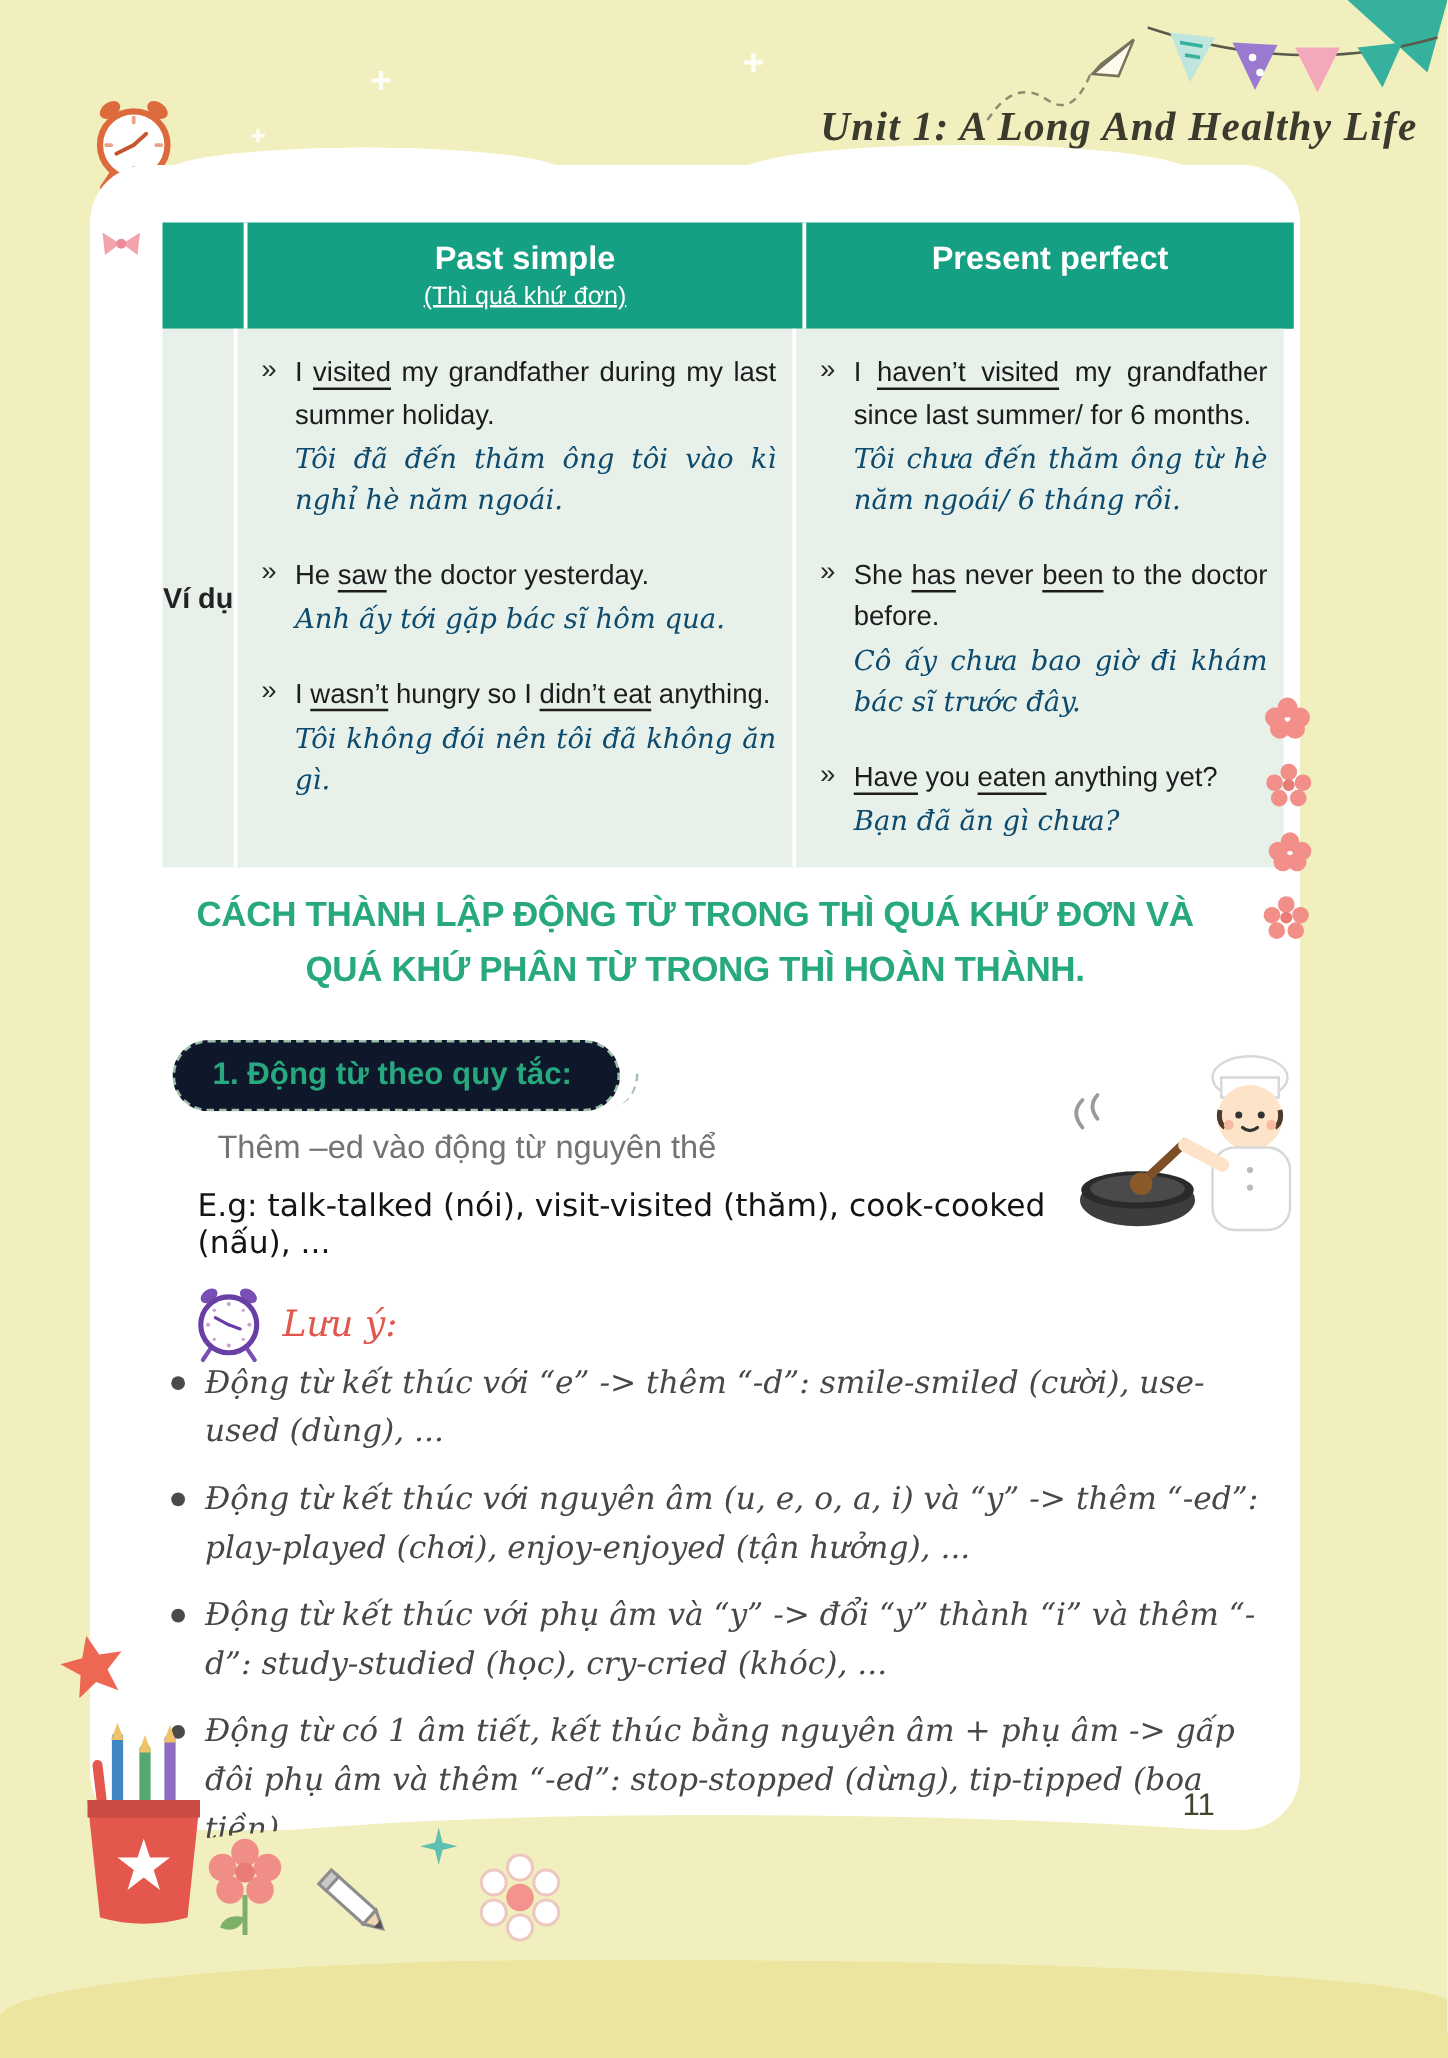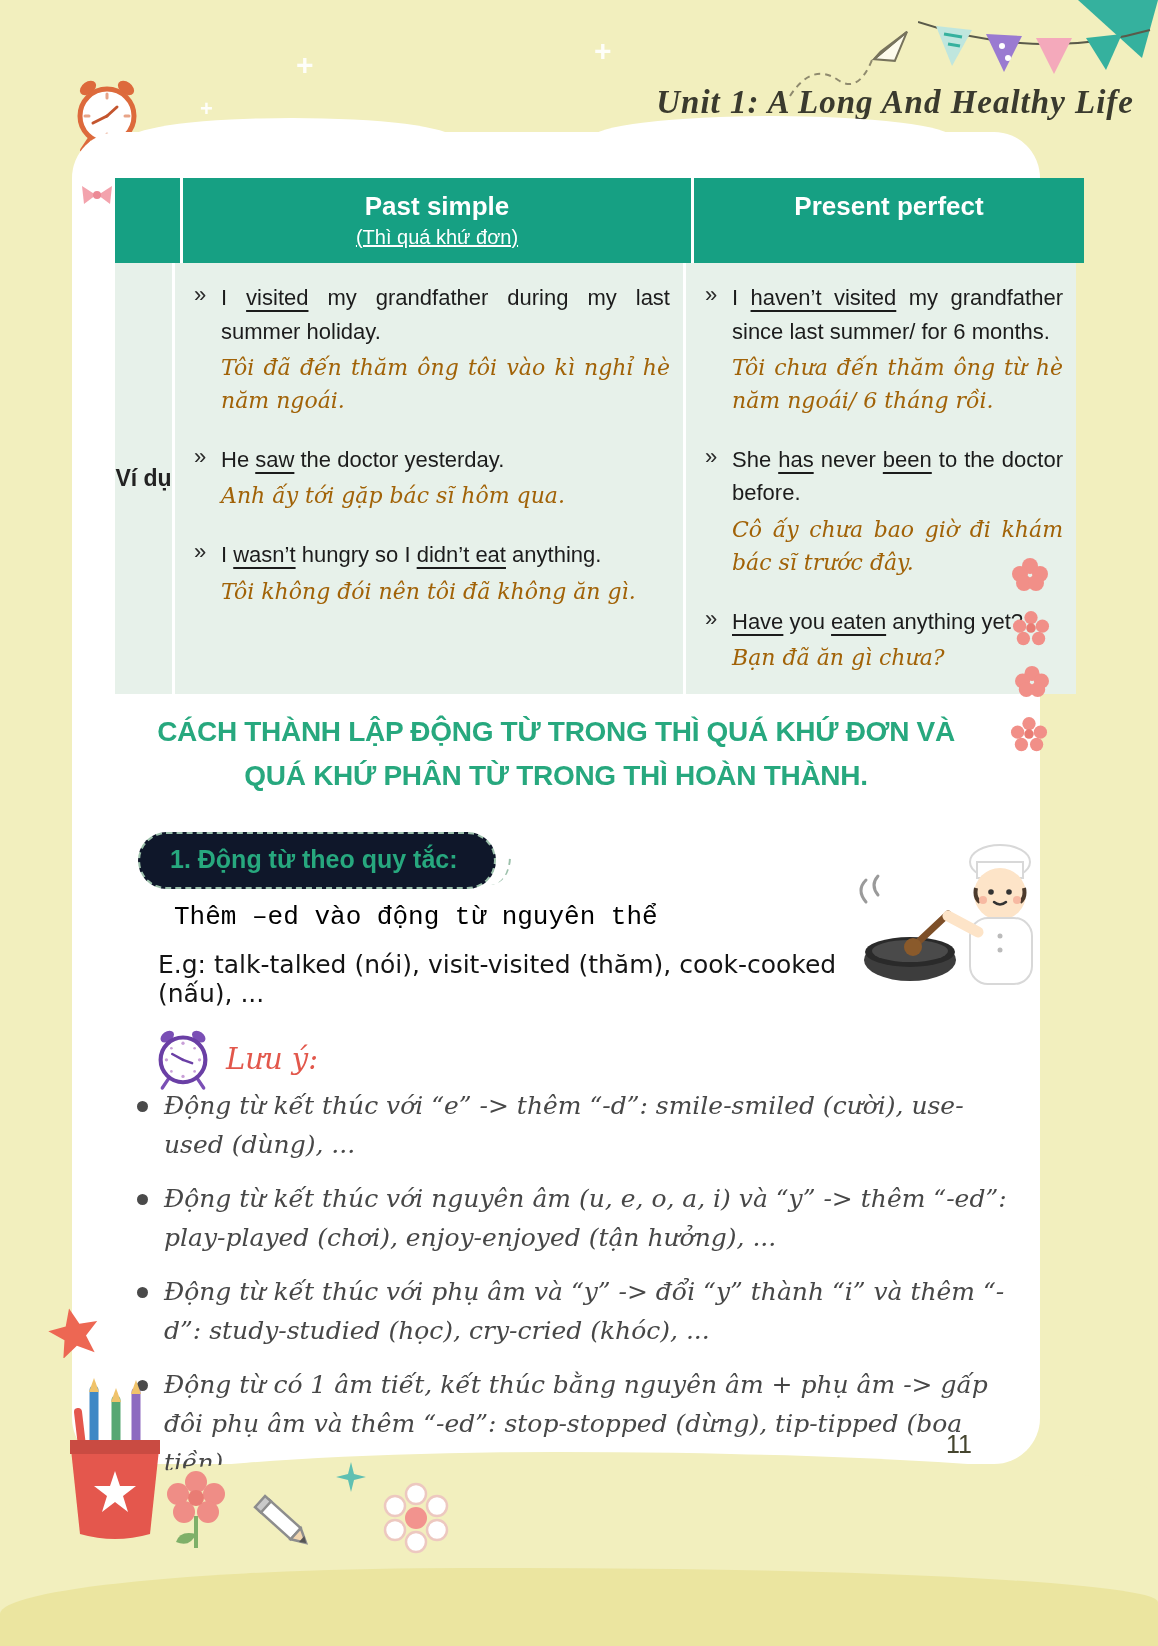--- a/index.html
+++ b/index.html
@@ -28,56 +28,56 @@
   .cloud-bump{position:absolute;background:#fff;border-radius:50%;}
   
   .gtable{position:absolute;left:43px;top:46px;width:875px;}
   .trow{display:flex;}
   .th{
     background:var(--table-header-green,#16a083);
     color:#fff;text-align:center;padding:11px 4px 13px;
   }
   .th .t1{font-size:26px;font-weight:bold;line-height:1.35;}
   .th .t2{font-size:20px;line-height:1.3;text-decoration:underline;}
-  .c1{width:57px;flex:none;}
-  .c2{width:511px;flex:none;box-sizing:border-box;}
+  .c1{width:57px;flex:none;margin-left:15px;}
+  .c2{width:447px;flex:none;box-sizing:border-box;}
   .c3{width:393px;flex:none;box-sizing:border-box;}
   .sep{border-left:3px solid #fff;}
   .td{background:var(--table-body-mint,#e7f1ea);}
   .tbody{min-height:416px;}
   .label-cell{display:flex;align-items:center;justify-content:center;
     font-size:23px;font-weight:bold;color:#222;}
   .cellpad{padding:18px 13px 20px 15px;box-sizing:border-box;}
   .ex{position:relative;padding-left:31px;margin-bottom:26px;}
   .ex:last-child{margin-bottom:0;}
   .mk{position:absolute;left:4px;top:1px;font-size:22px;color:#2a2a2a;}
   .en{font-size:22px;line-height:1.52;color:#1c1c1c;text-align:justify;}
   .vi{font-family:"DejaVu Serif",serif;font-style:italic;font-size:22px;
-      line-height:1.5;color:#a16207;margin-top:3px;text-align:justify;}
+      line-height:1.5;color:#0c4a6e;margin-top:3px;text-align:justify;}
   .u{text-decoration:underline;text-underline-offset:5px;text-decoration-thickness:1.5px;}
   
   .sec-heading{
     position:absolute;left:0;top:578px;width:100%;
     text-align:center;color:var(--heading-green,#27a87e);
     font-weight:bold;font-size:28px;line-height:1.58;letter-spacing:-.3px;
   }
   
   .badge{
     position:absolute;left:66px;top:700px;
     background:#0f172a;border:2.5px dashed #9cc0ab;border-radius:30px;
     padding:11px 36px 13px 30px;
     color:var(--heading-green,#27a87e);font-size:25px;font-weight:bold;
   }
   .badge::after{
     content:"";position:absolute;right:-17px;bottom:2px;width:18px;height:28px;
     border-right:2.5px dashed #9cc0ab;border-bottom-right-radius:100%;
   }
   .rule-text{
     position:absolute;left:102px;top:770px;
-    font-family:Liberation Mono, monospace;font-size:26px;color:#000000;
+    font-family:Liberation Sans, sans-serif;font-size:26px;color:#737373;
   }
   .eg-line{
     position:absolute;left:86px;top:818px;width:690px;
     font-size:25px;color:#141414;font-family:"DejaVu Sans",sans-serif;
   }
   
   .note-head{position:absolute;left:82px;top:894px;display:flex;align-items:center;gap:14px;}
   .note-label{
     font-family:"DejaVu Serif",serif;font-style:italic;
     font-size:29px;color:var(--note-red,#e2574b);

